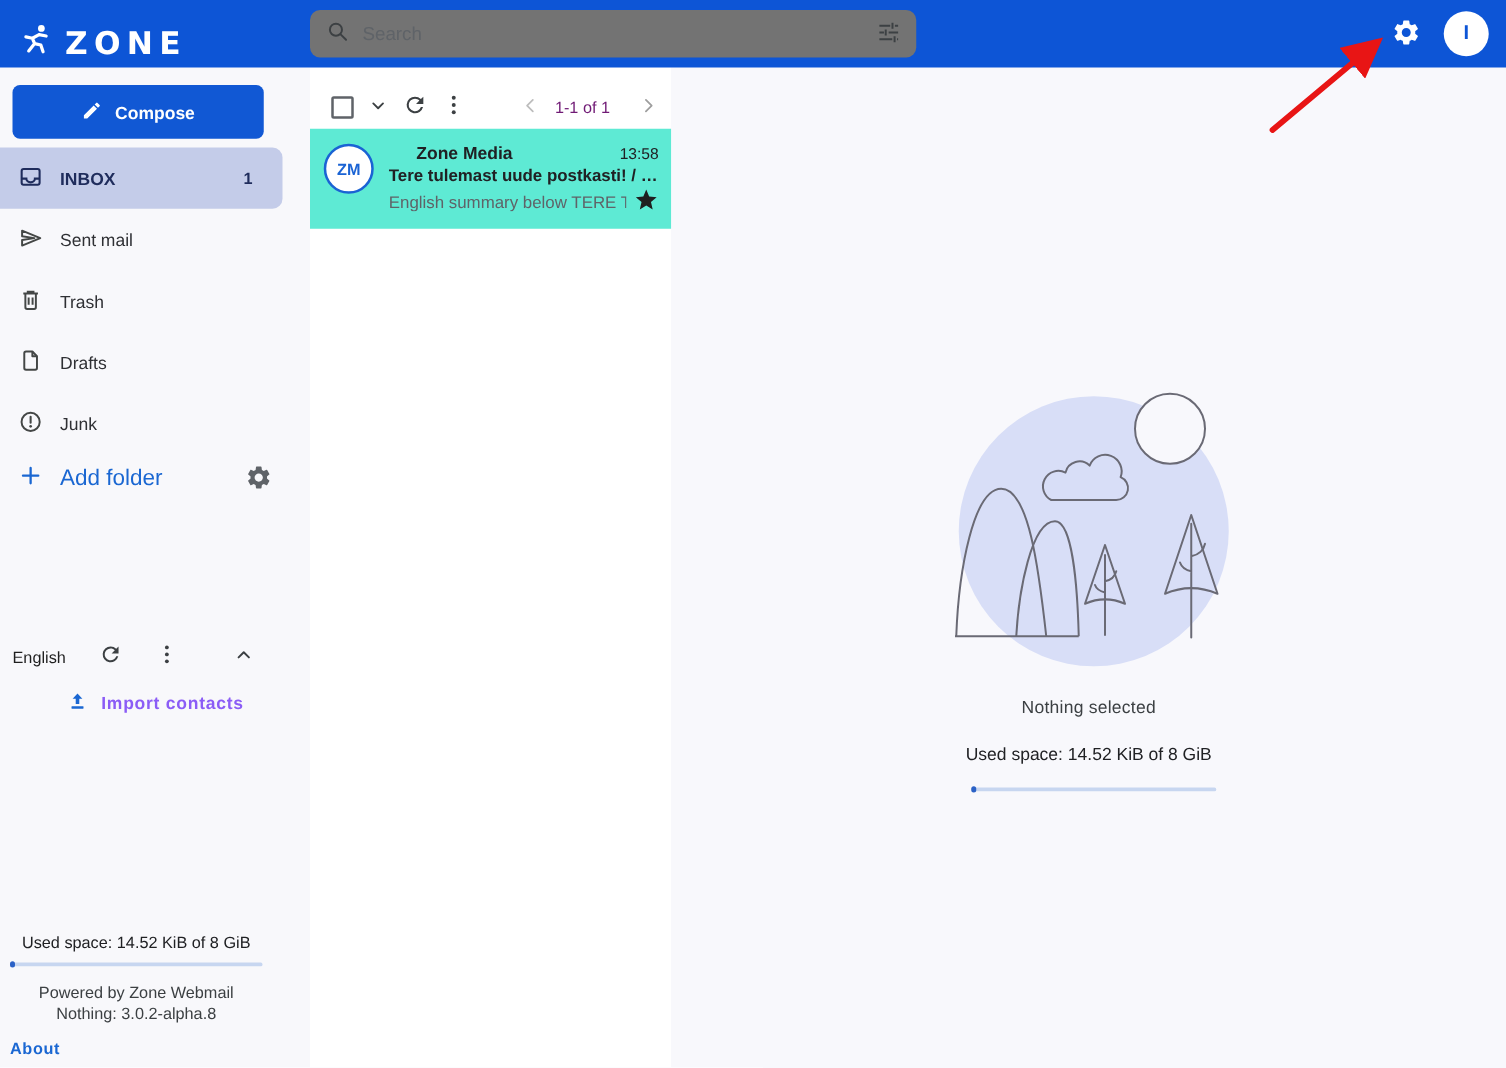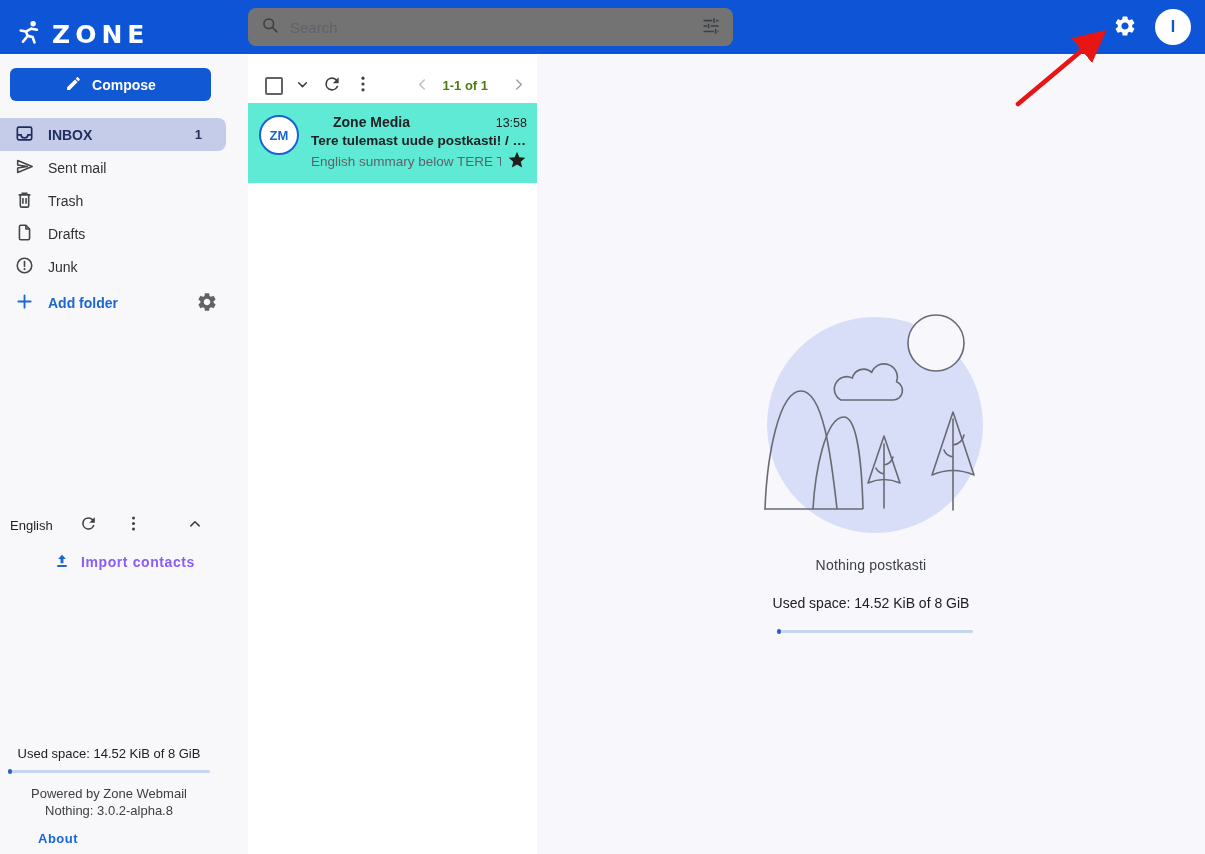--- a/index.html
+++ b/index.html
@@ -14,45 +14,45 @@
   .logo { position:absolute; left:16px; top:0; height:68px; display:flex; align-items:center; gap:9px; cursor:pointer; }
   .brand-text { color:#fff; font-size:25px; font-weight:800; letter-spacing:5px; font-family:"DejaVu Sans","Liberation Sans",sans-serif; }
   .search-bar { position:absolute; left:248px; top:8px; width:485px; height:38px; background:#737373; border-radius:8px; display:flex; align-items:center; padding:0 12px; }
   .search-bar input { flex:1; border:none; outline:none; font-size:15px; margin-left:10px; color:#202124; font-family:inherit; background:transparent; }
   .search-bar input::placeholder { color:#5f6368; }
   .header-actions { position:absolute; right:14px; top:0; height:54px; display:flex; align-items:center; gap:18px; }
   .icon-btn { background:none; border:none; cursor:pointer; display:flex; align-items:center; justify-content:center; padding:0; }
   .avatar { width:36px; height:36px; border-radius:50%; background:#fff; color:#0d55d6; font-weight:bold; font-size:16px; display:flex; align-items:center; justify-content:center; cursor:pointer; border:none; }
   
   .sidebar { position:absolute; left:0; top:54px; width:248px; bottom:0; background:#f8f8fb; }
-  .compose-btn { position:absolute; left:10px; top:14px; width:201px; height:33px; border:none; border-radius:6px; background:#1158d4; color:#fff; font-size:14px; font-weight:bold; display:flex; align-items:center; justify-content:center; gap:10px; cursor:pointer; font-family:inherit; }
+  .compose-btn { position:absolute; left:10px; top:14px; width:201px; height:43px; border:none; border-radius:6px; background:#1158d4; color:#fff; font-size:14px; font-weight:bold; display:flex; align-items:center; justify-content:center; gap:10px; cursor:pointer; font-family:inherit; }
   .folders { position:absolute; left:0; top:64px; width:248px; }
-  .folder-row { height:33px; display:flex; align-items:center; padding-left:14px; gap:13px; font-size:14px; color:#2f3034; cursor:pointer; }
+  .folder-row { height:49px; display:flex; align-items:center; padding-left:14px; gap:13px; font-size:14px; color:#2f3034; cursor:pointer; }
   .folder-row.active { width:226px; background:#c4cce9; border-radius:0 8px 8px 0; color:#1f2c5c; font-weight:bold; }
   .folder-row .badge { margin-left:auto; margin-right:24px; font-size:13px; font-weight:bold; color:#1f2c5c; }
-  .add-folder-row { position:relative; height:33px; margin-top:3px; display:flex; align-items:center; padding-left:14px; gap:13px; color:#1a67d2; font-size:14px; font-weight:bold; cursor:pointer; }
+  .add-folder-row { position:relative; height:33px; margin-top:3px; display:flex; align-items:center; padding-left:14px; gap:13px; color:#1a67d2; font-size:18px; font-weight:normal; cursor:pointer; }
   .folder-settings { position:absolute; left:196px; top:5px; }
   .contacts-row { position:absolute; left:10px; top:456px; width:228px; height:30px; display:flex; align-items:center; }
   .contacts-title { font-size:13px; color:#1f1f1f; }
   .contacts-row .icon-btn { margin-left:26px; }
   .contacts-row .collapse { margin-left:auto; margin-right:34px; }
   .import-row { position:absolute; left:0; top:495px; width:248px; height:26px; display:flex; align-items:center; justify-content:center; gap:10px; color:#8b5cf6; font-size:14px; font-weight:bold; letter-spacing:.6px; cursor:pointer; }
   .sidebar-footer { position:absolute; left:8px; top:684px; width:202px; }
   .used-space-text { margin-top:8px; text-align:center; font-size:13px; color:#202124; }
   .progress { position:relative; margin-top:9px; height:3px; background:#c7d6f0; border-radius:2px; }
   .progress .fill { position:absolute; left:0; top:-1px; height:5px; width:2%; background:#2b61c6; border-radius:2px; }
   .powered { margin-top:12px; text-align:center; font-size:13px; line-height:17px; color:#3c4043; }
-  .about-link { display:inline-block; margin-top:12px; margin-left:30px; color:#1a67d2; font-size:13px; font-weight:bold; letter-spacing:.5px; cursor:pointer; }
+  .about-link { display:inline-block; margin-top:12px; margin-left:0; color:#1a67d2; font-size:13px; font-weight:bold; letter-spacing:.5px; cursor:pointer; }
   
   .list { position:absolute; left:248px; top:54px; width:289px; bottom:0; background:#fff; }
   .list-toolbar { height:49px; padding:14px 8px 0 8px; display:flex; align-items:center; }
   .checkbox { width:18px; height:18px; border:2px solid #5f6368; border-radius:2px; background:#fff; margin-left:9px; cursor:pointer; }
   .list-toolbar .icon-btn { margin-left:11px; }
   .pagination { margin-left:auto; display:flex; align-items:center; gap:11px; padding-right:2px; }
-  .pagination-label { font-size:13px; font-weight:bold; color:#4d7c0f; }
+  .pagination-label { font-size:13px; font-weight:normal; color:#701a75; }
   .email-row { height:80px; background:#5eead4; display:flex; padding:11px 10px 11px 11px; cursor:pointer; }
   .email-avatar { width:40px; height:40px; border-radius:50%; background:#fff; border:2px solid #1a63d4; color:#1a63d4; font-weight:bold; font-size:13px; display:flex; align-items:center; justify-content:center; flex:none; margin-right:12px; margin-top:1px; }
   .email-content { flex:1; min-width:0; }
   .email-top { display:flex; align-items:baseline; }
   .email-sender { font-size:14px; font-weight:bold; color:#202124; flex:1; white-space:nowrap; overflow:hidden;margin-left:22px; }
   .email-time { font-size:12.5px; color:#202124; margin-left:8px; }
   .email-subject { margin-top:3px; font-size:13.5px; font-weight:bold; color:#202124; white-space:nowrap; overflow:hidden; }
   .email-bottom { margin-top:2px; display:flex; align-items:center; }
   .email-preview { font-size:13.5px; color:#5f6368; flex:1; white-space:nowrap; overflow:hidden; }
   .star-btn { margin-left:6px; flex:none; }
@@ -314,21 +314,21 @@
       <circle cx="181" cy="38" r="28" fill="#f8f8fc" stroke="#6a6a75" stroke-width="1.6"></circle>
       <path d="M86 95h52a9.5 9.5 0 0 0 3.5-18.3 13 13 0 0 0-24.8-9.2 11.5 11.5 0 0 0-19.3 5.6A11 11 0 0 0 86 95Z" fill="#d8def7" stroke="#6a6a75" stroke-width="1.6" stroke-linejoin="round"></path>
       <path d="M10 204c2-54 14-118 36-118s30 64 36 118" fill="none" stroke="#6a6a75" stroke-width="1.6"></path>
       <path d="M58 204c2-36 12-92 31-92 14 0 18 53 19 92" fill="none" stroke="#6a6a75" stroke-width="1.6"></path>
       <path d="M9 204h99" stroke="#6a6a75" stroke-width="1.6"></path>
       <path d="M129 131 113 178q16-7 32 0z" fill="none" stroke="#6a6a75" stroke-width="1.6" stroke-linejoin="round"></path>
       <path d="M129 139v64 M129 160c5-1 8-4 9-8 M129 169c-4-1-7-3-8-6" fill="none" stroke="#6a6a75" stroke-width="1.6" stroke-linecap="round"></path>
       <path d="M198 107 177 170q21-9 42 0z" fill="none" stroke="#6a6a75" stroke-width="1.6" stroke-linejoin="round"></path>
       <path d="M198 114v91 M198 140c6-1 10-5 11-10 M198 152c-5-1-8-4-9-7" fill="none" stroke="#6a6a75" stroke-width="1.6" stroke-linecap="round"></path>
     </svg>
-    <div class="empty-title">Nothing postkasti</div>
+    <div class="empty-title">Nothing selected</div>
     <div class="main-used">Used space: 14.52 KiB of 8 GiB</div>
     <div class="progress main-progress">
         <div class="fill"></div>
       </div>
   </div>
 
   <svg class="annotation-arrow" width="120" height="92" viewBox="0 0 120 92">
     <defs>
       <marker id="ah" markerWidth="7" markerHeight="7" refX="4.6" refY="3.5" orient="auto">
         <path d="M0 0 7 3.5 0 7Z" fill="#e81515"></path>

